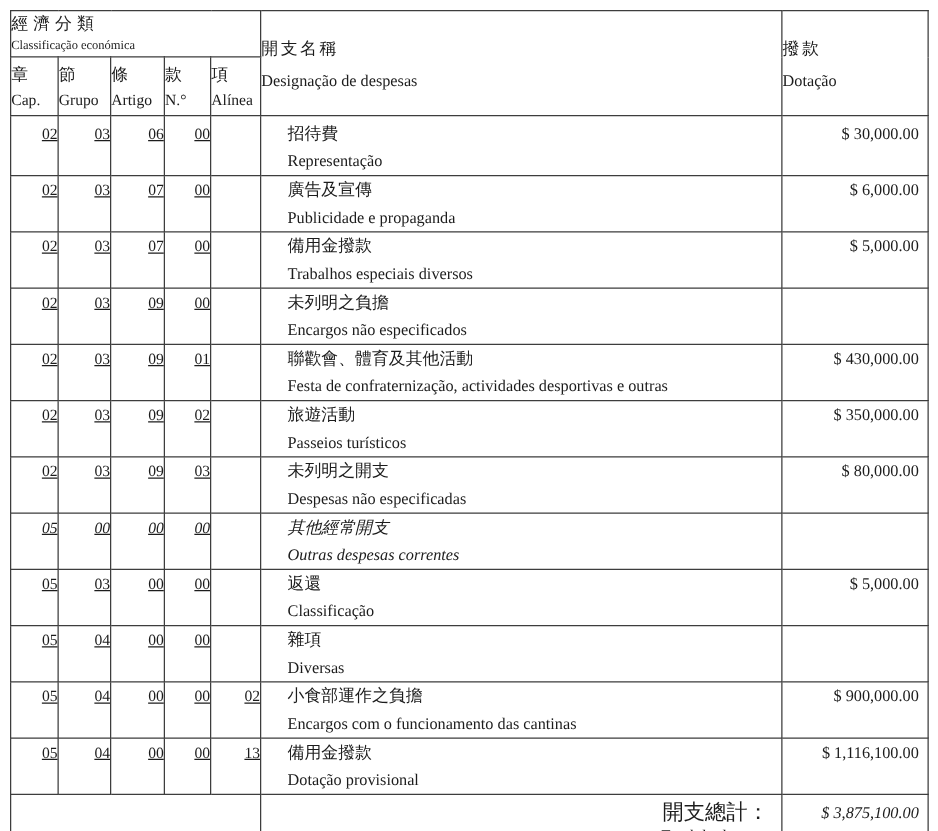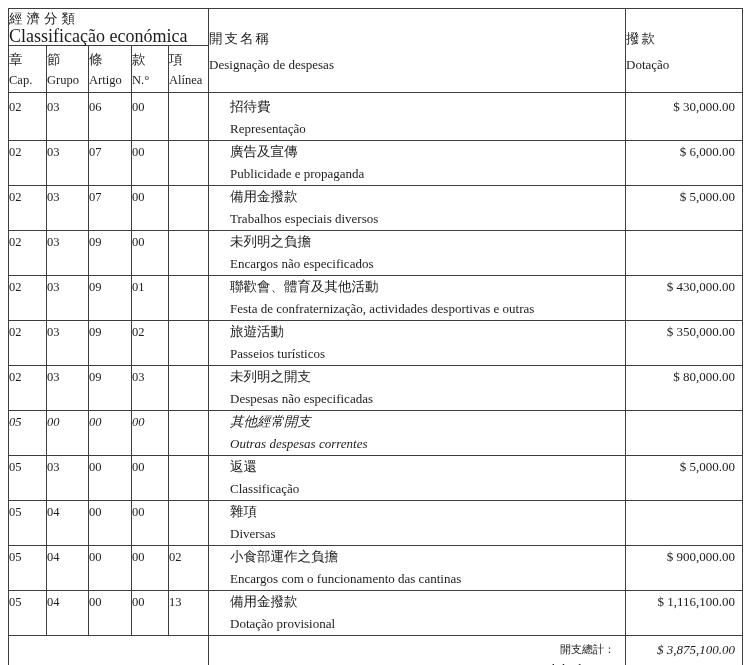--- a/index.html
+++ b/index.html
@@ -40,39 +40,40 @@
   col.c-alinea { width: 40px; }
   col.c-desig  { width: 417px; }
   col.c-dot    { width: 117px; }
 
   
   thead th { text-align: left; vertical-align: middle; }
   .cls-hdr {
     height: 36px;
   }
   .cls-hdr .zh { font-size: 13.5px; line-height: 18px; letter-spacing: 4px; }
-  .cls-hdr .pt { font-size: 18px;   line-height: 17px; }
+  .cls-hdr .pt { font-size: 10px;   line-height: 17px; }
   .colname-row th {
     height: 46px;
   }
   .colname-row .zh { font-size: 13.5px; line-height: 22px; letter-spacing: 2px; }
   .colname-row .pt { font-size: 12.5px; line-height: 18px; }
   .desig-hdr .zh, .dot-hdr .zh { font-size: 13.5px; line-height: 28px; letter-spacing: 2px; }
   .desig-hdr .pt, .dot-hdr .pt { font-size: 13px;   line-height: 24px; }
 
   
   tbody td {
     border-top: none;
     border-bottom: none;
   }
   tbody tr:first-child td { padding-top: 3px; }
   td.code {
-    text-align: left;
+    text-align: right;
     line-height: 22px;
     font-size: 12.5px;
+    text-decoration: underline;
   }
   td.desig {
     padding-left: 21px;
     padding-right: 4px;
   }
   td.desig .zh { font-size: 13.5px; line-height: 22px; white-space: nowrap; overflow: hidden; }
   td.desig .pt { font-size: 13px;   line-height: 22px; white-space: nowrap; overflow: hidden; }
   td.amount {
     text-align: right;
     padding-right: 7px;
@@ -85,21 +86,21 @@
   
   tfoot td {
     border-top: 2px solid #2e2e2e;
     height: 40px;
   }
   tfoot td.total-label {
     text-align: right;
     padding-right: 10px;
     padding-top: 4px;
   }
-  tfoot .zh { font-size: 11px; line-height: 19px; }
+  tfoot .zh { font-size: 17px; line-height: 19px; }
   tfoot .pt { font-size: 13px;   line-height: 19px; font-style: italic; }
   tfoot td.amount {
     padding-top: 4px;
     line-height: 19px;
     font-style: italic;
   }
 </style>
 </head>
 <body>
 

